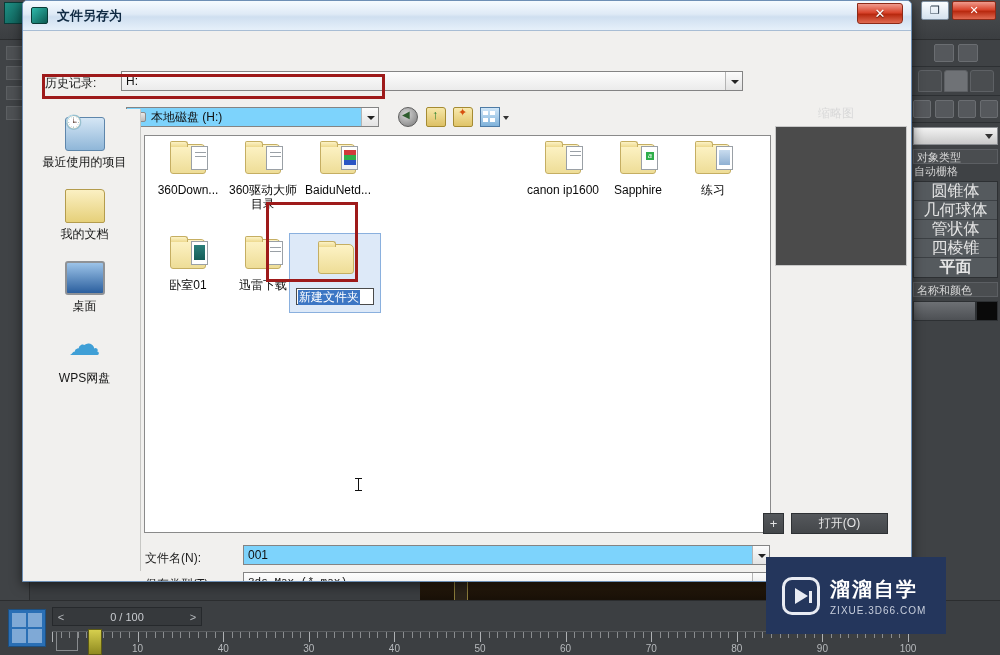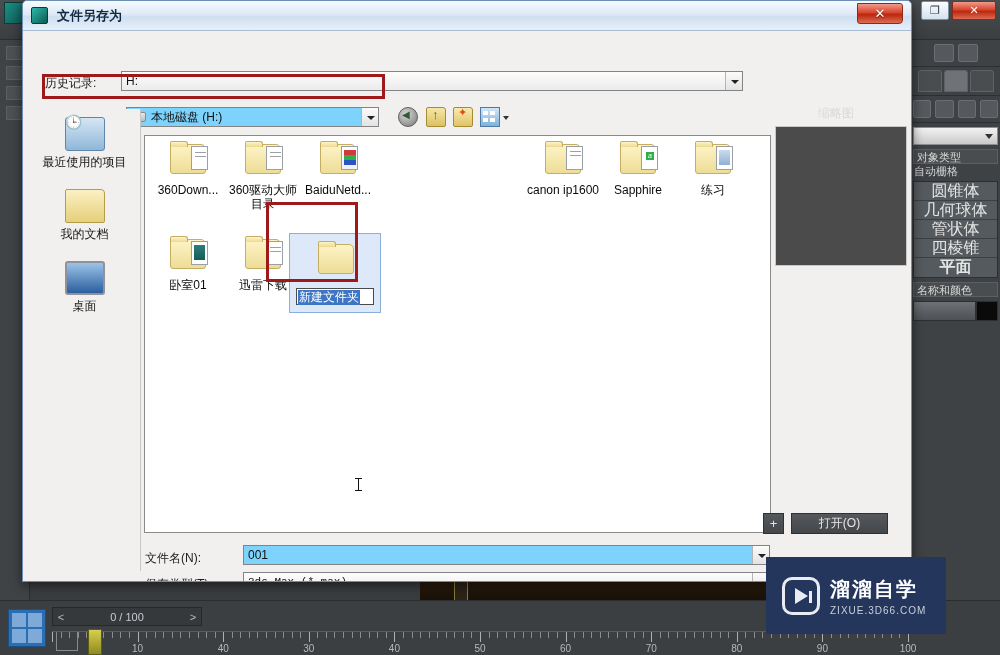--- a/index.html
+++ b/index.html
@@ -468,20 +468,24 @@
           <div class="plabel">最近使用的项目</div>
         </div>
         <div class="place">
           <div class="pico docs"></div>
           <div class="plabel">我的文档</div>
         </div>
         <div class="place">
           <div class="pico desktop"></div>
           <div class="plabel">桌面</div>
         </div>
+        <div class="place">
+          <div class="pico cloud"></div>
+          <div class="plabel">WPS网盘</div>
+        </div>
       </div>
 
       <div class="filelist">
 
         <div class="fileitem" style="left:6px; top:6px;">
           <div class="ficon">
               <div class="folder"></div>
               <div class="page lines">
                 <i style="top:5px"></i>
                 <b style="top:9px"></b>

